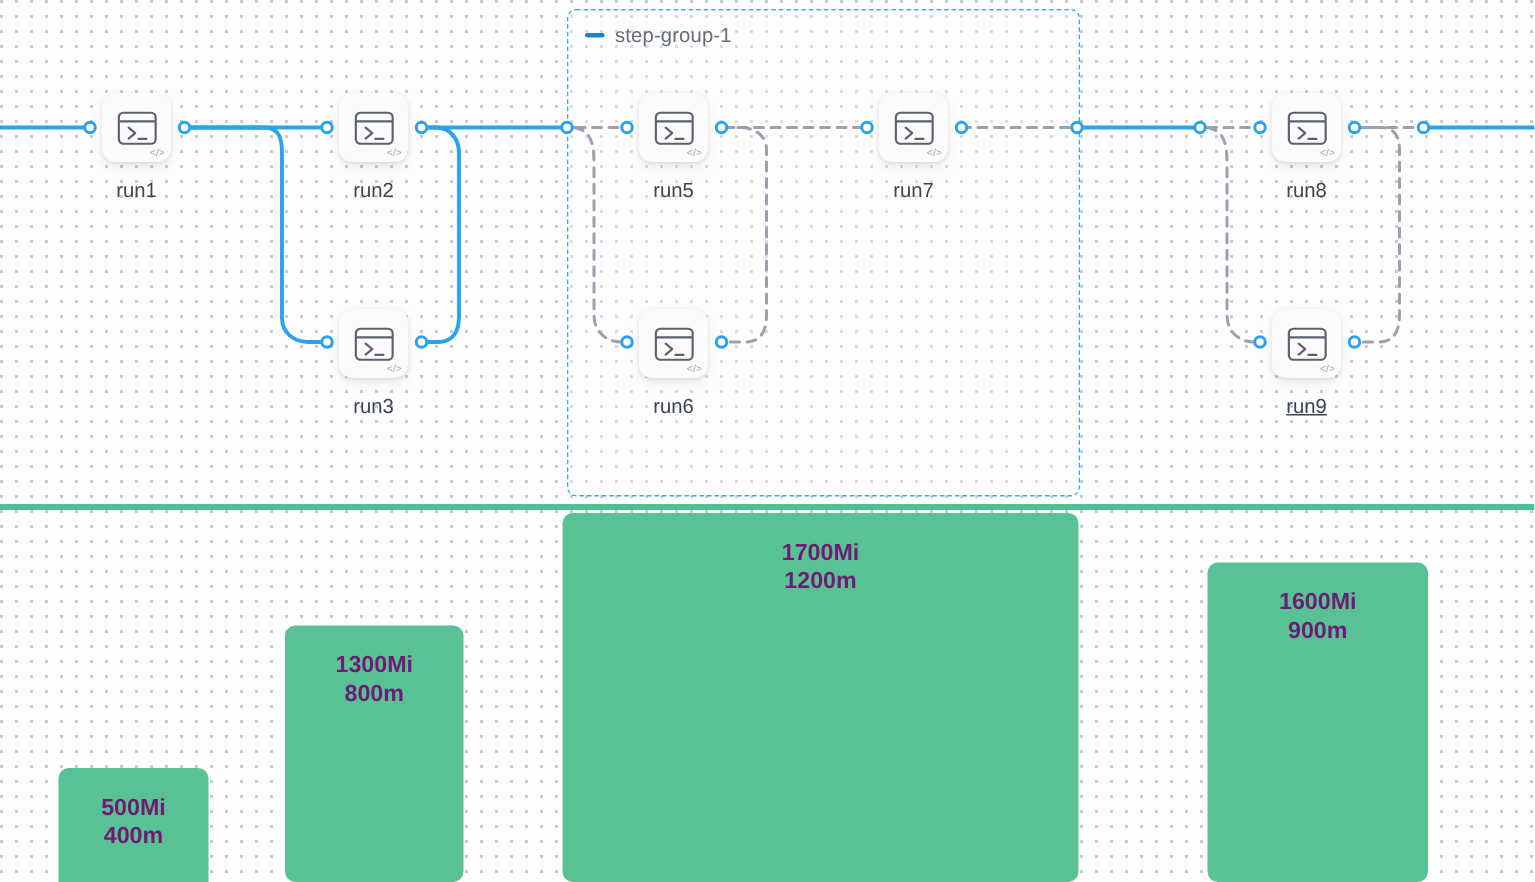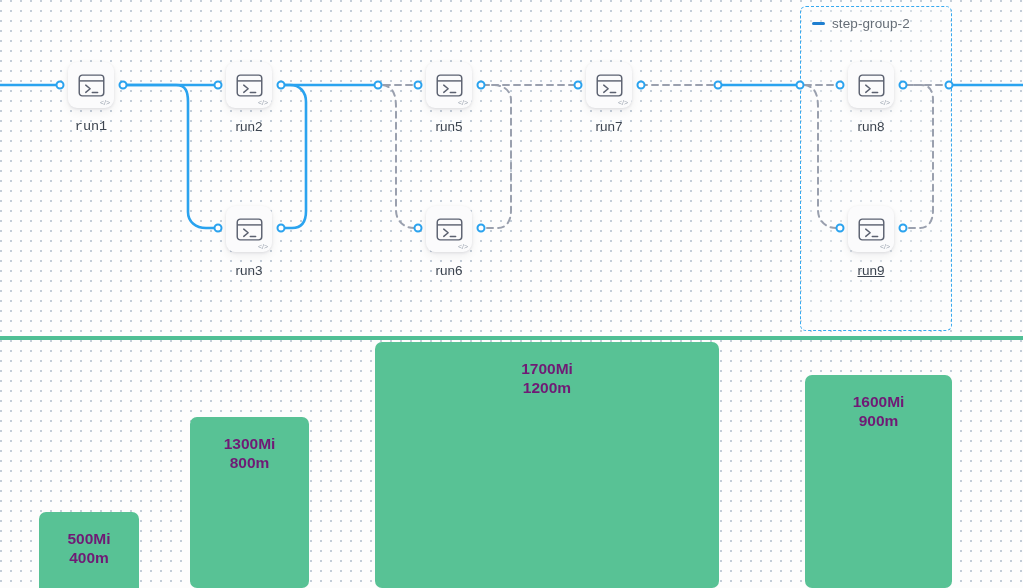--- a/index.html
+++ b/index.html
@@ -142,27 +142,27 @@
     line-height: 1.2;
     white-space: nowrap;
   }
   .bar-text .l2 { display: block; }
 </style>
 </head>
 <body>
 
 <div id="canvas">
 
-
-  <div class="step-group" id="group-1" style="left: 800px; top: 6px; width: 152px; height: 325px;">
+  <div class="step-group" id="group-0" style="left: 378px; top: 6px; width: 342px; height: 325px;">
     <div class="step-group-header">
       <span class="collapse-dash"></span>
-      <span class="step-group-label">step-group-2</span>
+      <span class="step-group-label">step-group-1</span>
     </div>
   </div>
+
 
   <svg id="edges" viewBox="0 0 1023 588">
     <g fill="none" stroke-linecap="round" stroke-linejoin="round">
 
       <path d="M0,85 L60,85" stroke="#2aa3ef" stroke-width="2.6"></path>
       <path d="M123,85 L218,85" stroke="#2aa3ef" stroke-width="2.6"></path>
       <path d="M281,85 L378,85" stroke="#2aa3ef" stroke-width="2.6"></path>
       <path d="M718,85 L800,85" stroke="#2aa3ef" stroke-width="2.6"></path>
       <path d="M949,85 L1023,85" stroke="#2aa3ef" stroke-width="2.6"></path>
 
@@ -211,21 +211,21 @@
         <span>
           <svg class="term-icon" viewBox="0 0 28 24" fill="none" stroke="#5b6170" stroke-width="1.5">
             <rect x="1.2" y="1.2" width="25.6" height="21.6" rx="3.2"></rect>
             <path d="M1.2 7.2 H26.8"></path>
             <path d="M8 11.6 L12.6 15.4 L8 19.2" stroke-linecap="round" stroke-linejoin="round"></path>
             <path d="M14.8 19.4 H20.4" stroke-linecap="round"></path>
           </svg>
         </span>
         <span class="code-glyph">&lt;/&gt;</span>
       </div>
-      <div class="node-label" style="left: 91px; top: 119px; font-family: Liberation Mono, monospace;">run1</div>
+      <div class="node-label" style="left: 91px; top: 119px;">run1</div>
       <div class="node" style="left: 226px; top: 62px;">
         <span>
           <svg class="term-icon" viewBox="0 0 28 24" fill="none" stroke="#5b6170" stroke-width="1.5">
             <rect x="1.2" y="1.2" width="25.6" height="21.6" rx="3.2"></rect>
             <path d="M1.2 7.2 H26.8"></path>
             <path d="M8 11.6 L12.6 15.4 L8 19.2" stroke-linecap="round" stroke-linejoin="round"></path>
             <path d="M14.8 19.4 H20.4" stroke-linecap="round"></path>
           </svg>
         </span>
         <span class="code-glyph">&lt;/&gt;</span>

